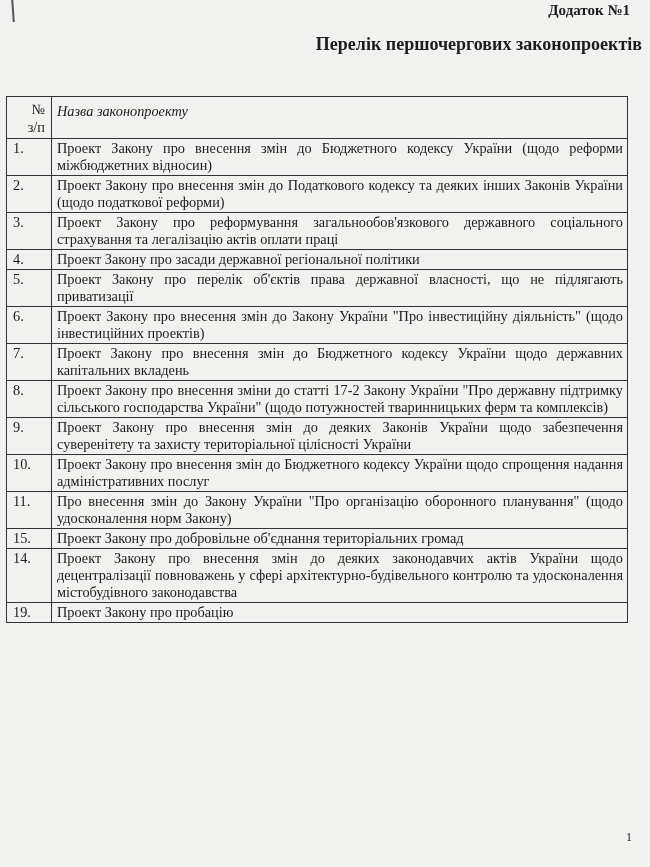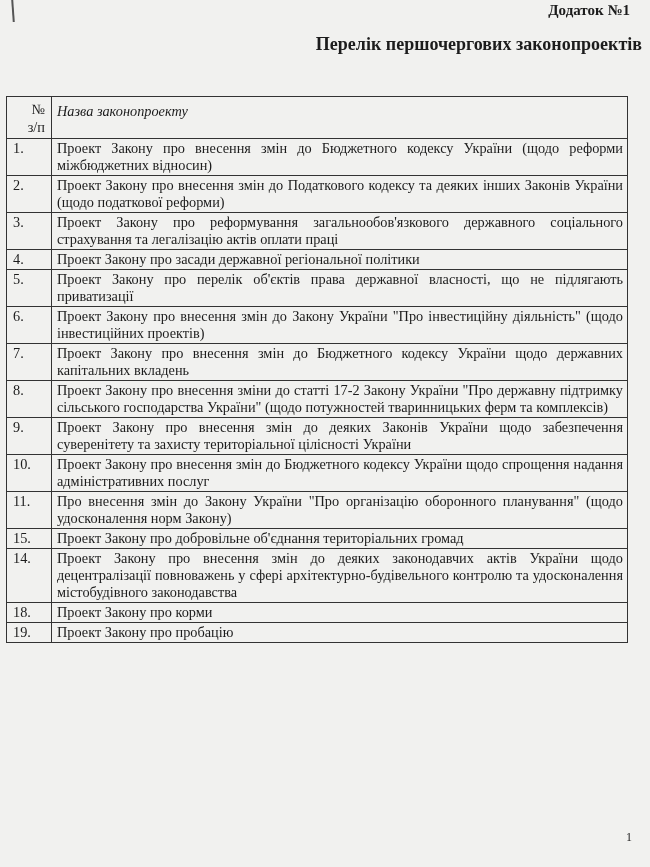--- a/index.html
+++ b/index.html
@@ -87,23 +87,19 @@
       </tr>
       <tr>
         <td class="num">15.</td>
         <td class="text">Проект Закону про добровільне об'єднання територіальних громад</td>
       </tr>
       <tr>
         <td class="num">14.</td>
         <td class="text">Проект Закону про внесення змін до деяких законодавчих актів України щодо децентралізації повноважень у сфері архітектурно-будівельного контролю та удосконалення містобудівного законодавства</td>
       </tr>
       <tr>
-        <td class="num">18.</td>
-        <td class="text">Проект Закону про корми</td>
-      </tr>
-      <tr>
         <td class="num">19.</td>
         <td class="text">Проект Закону про пробацію</td>
       </tr>
     </tbody>
 </table>
 
 <div class="pagenum">1</div>
 
 </body></html>

